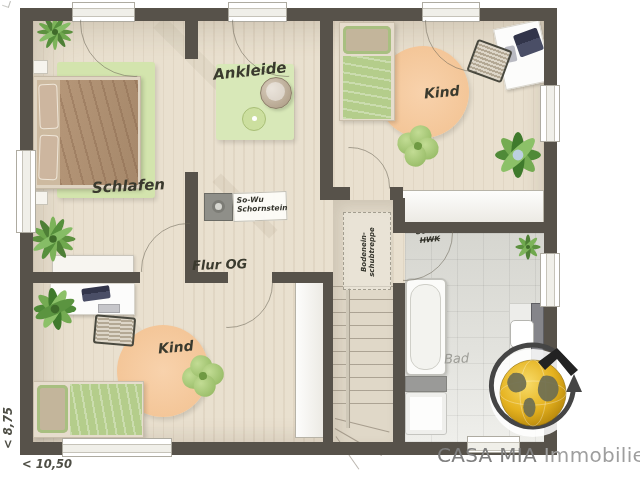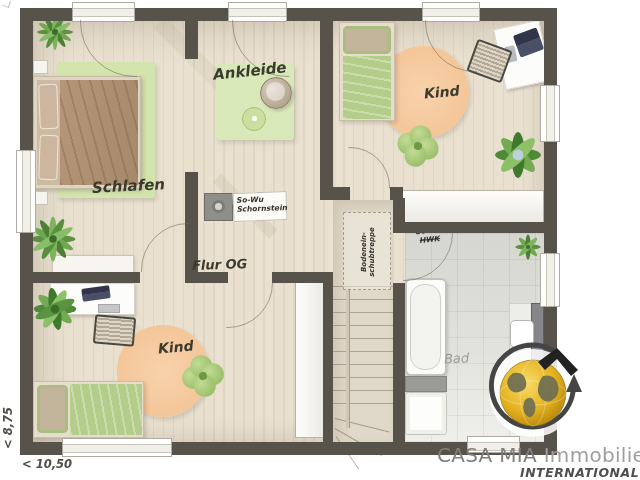--- a/index.html
+++ b/index.html
@@ -260,15 +260,14 @@
       <path d="M30 33 q-8 6 -5 13 q3 8 11 6 q9 -2 7 -11 q-2 -10 -13 -8 z"></path>
       <path d="M42 60 q-4 9 1 15 q5 5 8 -1 q3 -7 0 -13 q-3 -6 -9 -1 z"></path>
       <path d="M60 36 q10 -2 14 6 q4 9 -2 16 q-6 6 -12 2 q-6 -5 -5 -12 q1 -8 5 -12 z"></path>
     </g>
     <polygon points="55,22 74,8 95,30 88,36 74,19 62,30" fill="#222222"></polygon>
   </svg>
   <div class="a" style="left:437px;top:443px;font-size:20px;white-space:nowrap;letter-spacing:.3px;">
     <span style="color:#7f7f7f;">CASA MIA</span>
     <span style="color:#9e9e9e;">Immobilien</span>
   </div>
-  <div class="a" style="left:520px;top:465px;width:118px;text-align:right;font-style:italic;font-weight:bold;font-size:12.5px;color:#4f4f4f;letter-spacing:.5px;">INTERNATIONAL</div>
 
 </div>
 
 </body></html>

